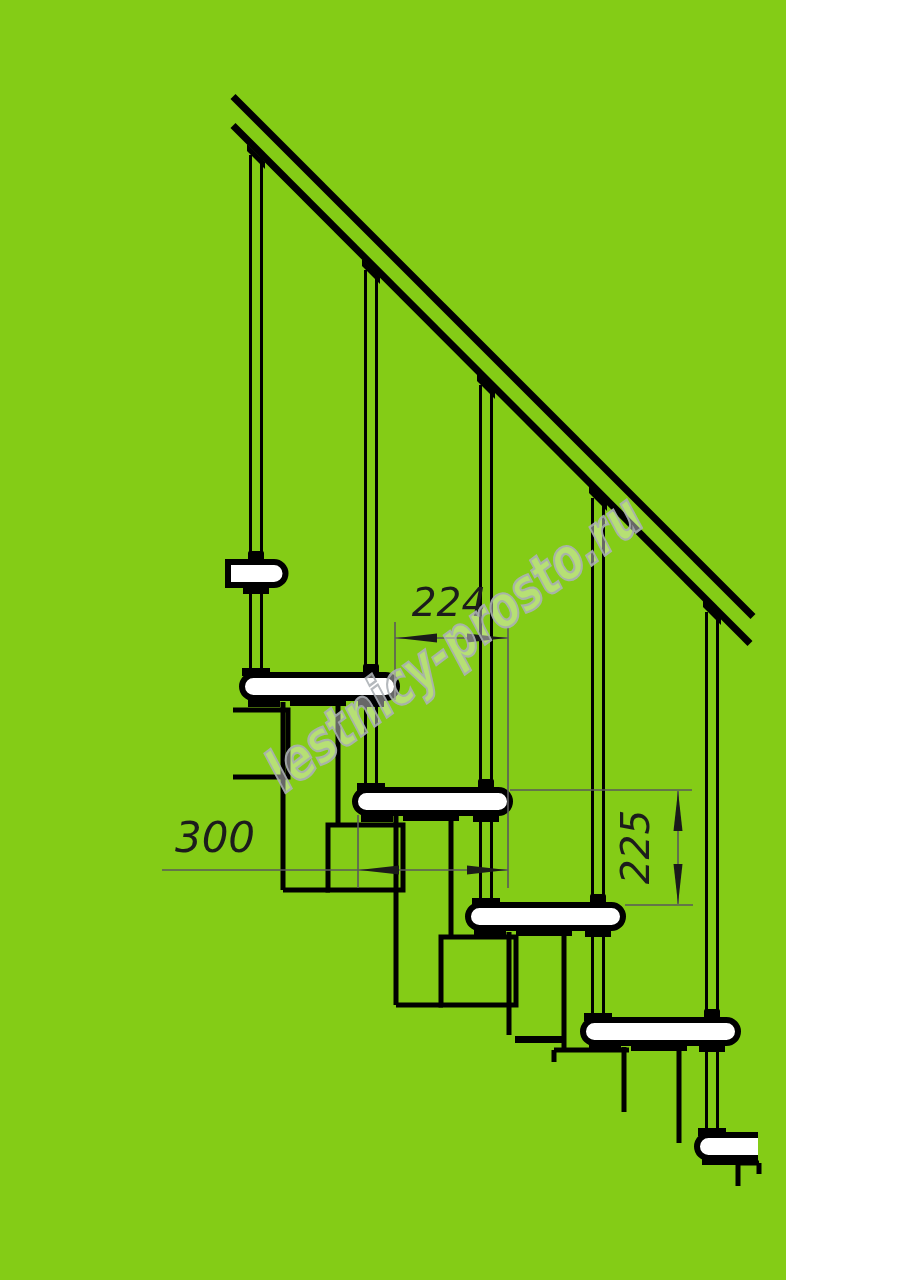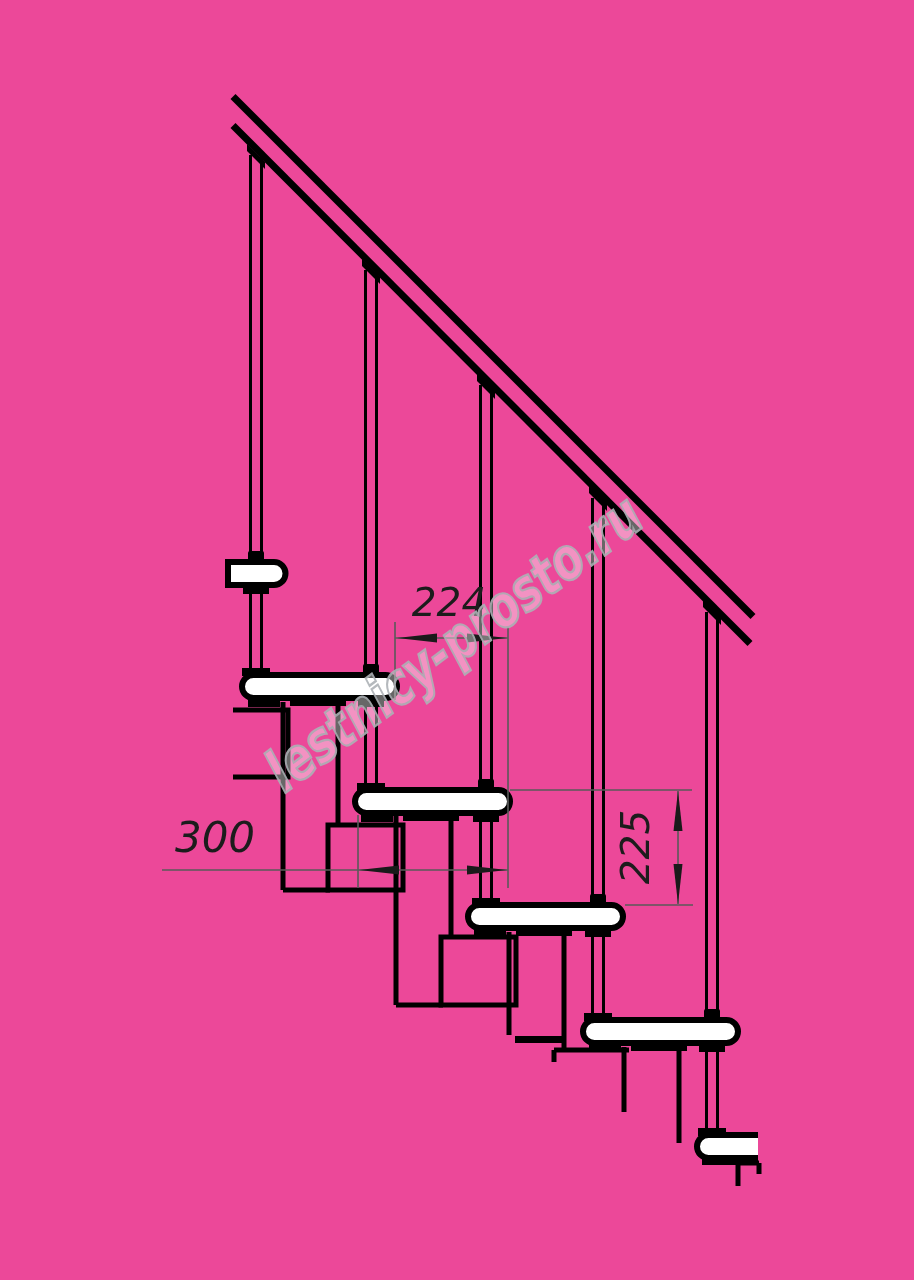--- a/index.html
+++ b/index.html
@@ -1,16 +1,16 @@
 <!DOCTYPE html>
 <html><head>
 <meta charset="utf-8">
 <style>
   html,body{margin:0;padding:0;background:#ffffff;}
-  .sheet{position:relative;width:914px;height:1280px;background:#ec4899;overflow:hidden;
+  .sheet{position:relative;width:786px;height:1280px;background:#84cc16;overflow:hidden;
          font-family:"DejaVu Sans", sans-serif;}
   svg{display:block;}
   .dimtext{font-family:"DejaVu Sans", sans-serif;font-style:italic;fill:#1c1c1c;}
   .wmark{font-family:"DejaVu Sans", sans-serif;font-style:italic;font-weight:bold;}
 </style>
 </head>
 <body>
 
 <div class="sheet">
 <svg width="914" height="1280" viewBox="0 0 914 1280">

